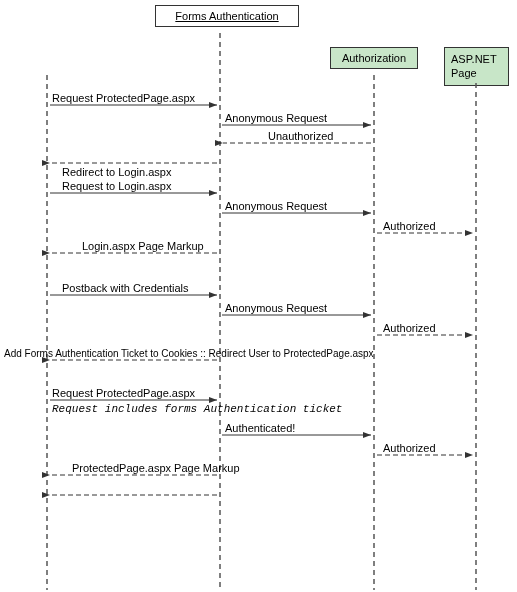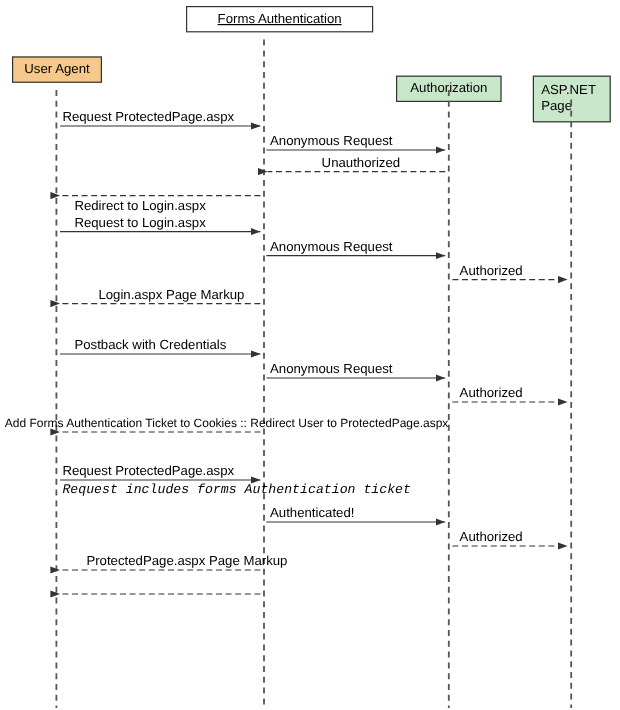--- a/index.html
+++ b/index.html
@@ -23,21 +23,20 @@
       padding: 4px 6px;
       text-align: center;
       font-size: 11px;
       background: #fff;
     }
     .actor-box.orange {
       background: #f4c98a;
     }
     .actor-box.green {
       background: #c8e6c8;
-      margin-top: 16px;
     }
     .arrow-label {
       position: absolute;
       font-size: 11px;
       white-space: nowrap;
     }
     .arrow-label.italic {
       font-style: italic;
     }
     
@@ -47,25 +46,22 @@
       width: 517px;
       height: 592px;
       pointer-events: none;
     }
   </style>
 </head>
 <body>
 
 <div class="diagram">
 
-  <div class="actor-box orange" style="left:10px;top:47px;width:75px;">
-    <span class="underline">User Agent</span>
-  </div>
 
-  <div class="actor-box" style="left:155px;top:5px;width:156px;">
+  <div class="actor-box" style="left:155px;top:5px;width:144px;">
     <span style="text-decoration:underline;">Forms Authentication</span>
   </div>
 
   <div class="actor-box green" style="left:330px;top:47px;width:88px;text-align:center;">
     <span>Authorization</span>
   </div>
 
   <div class="actor-box green" style="left:444px;top:47px;width:65px;text-align:left;line-height:1.3;">
     <span>ASP.NET<br>Page</span>
   </div>

